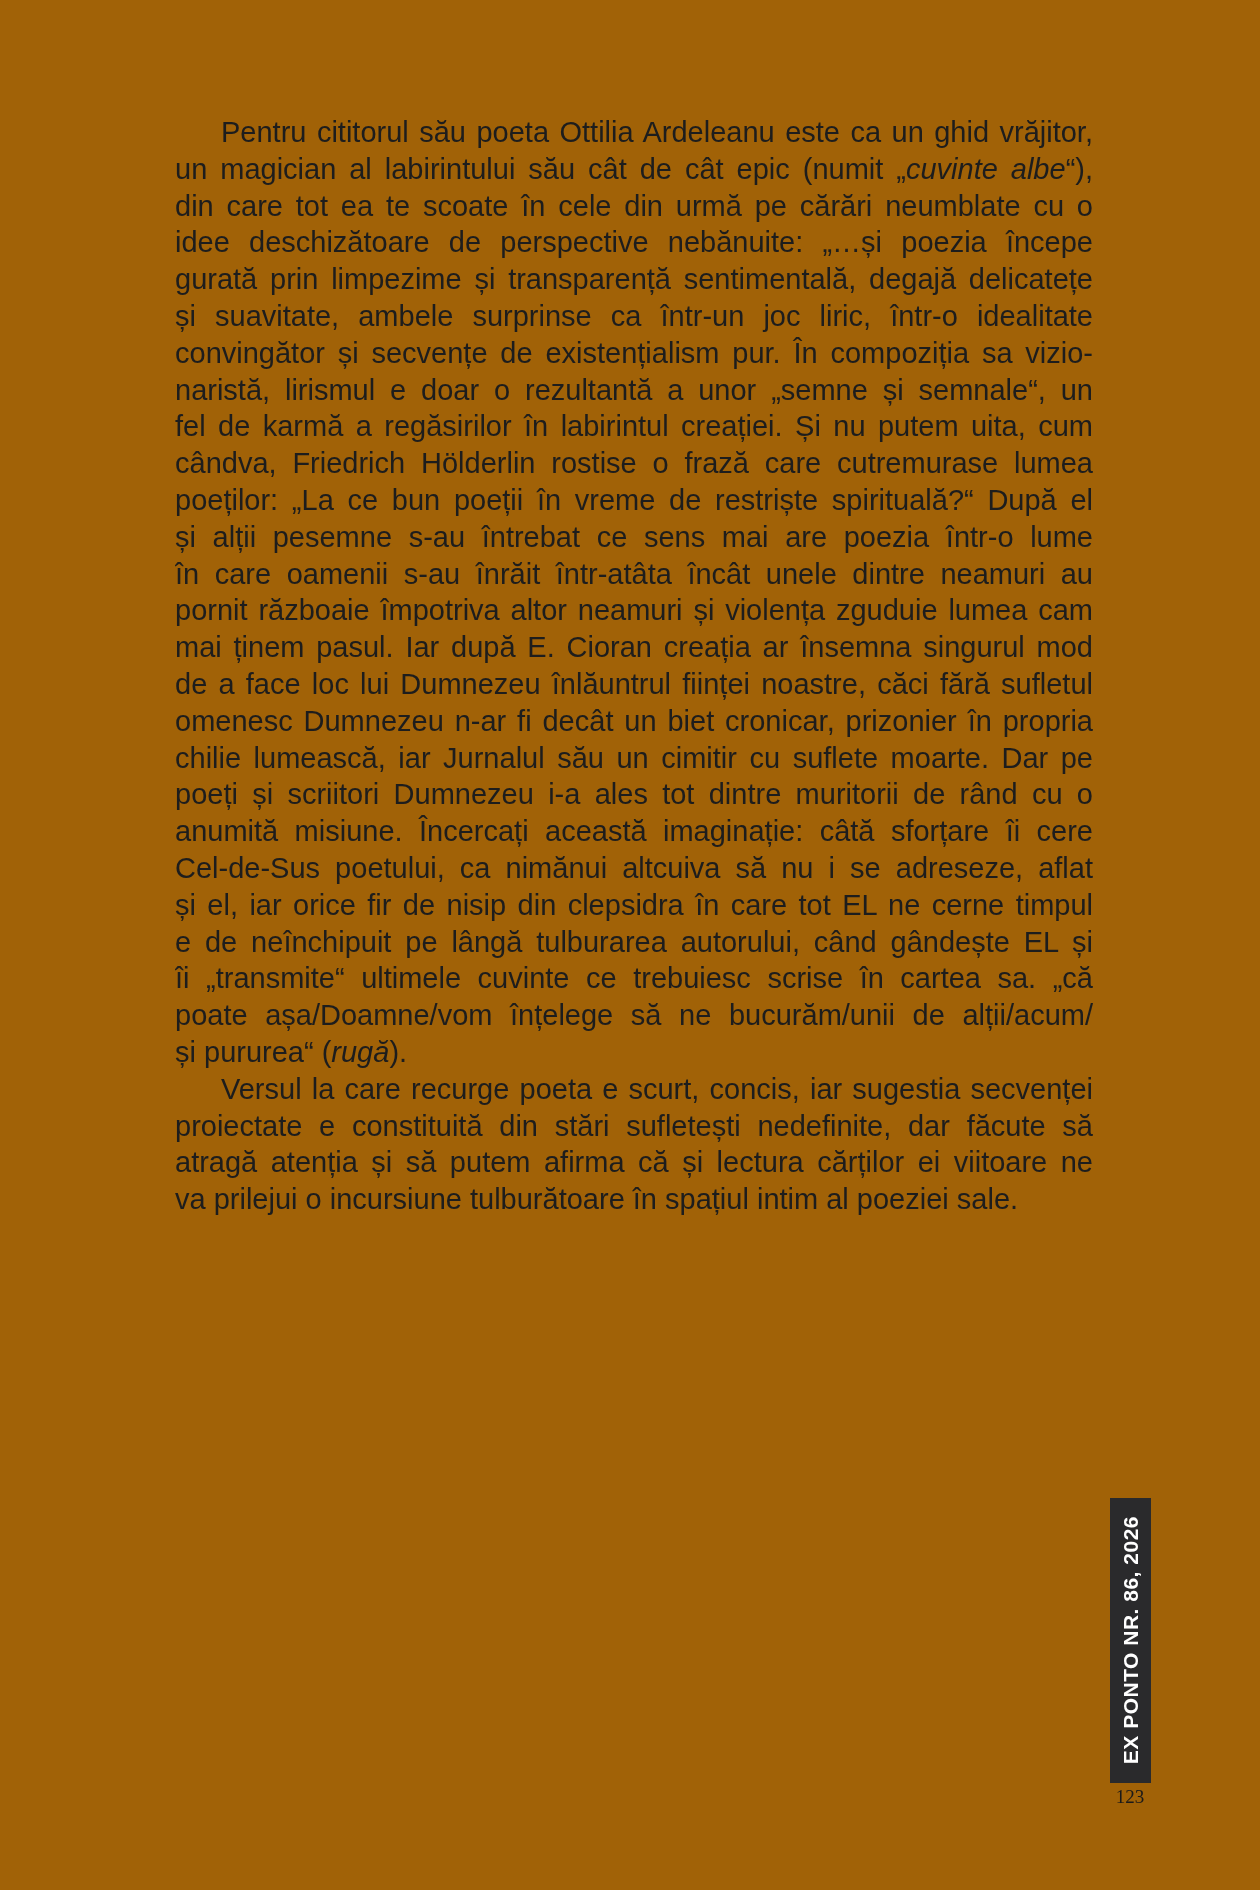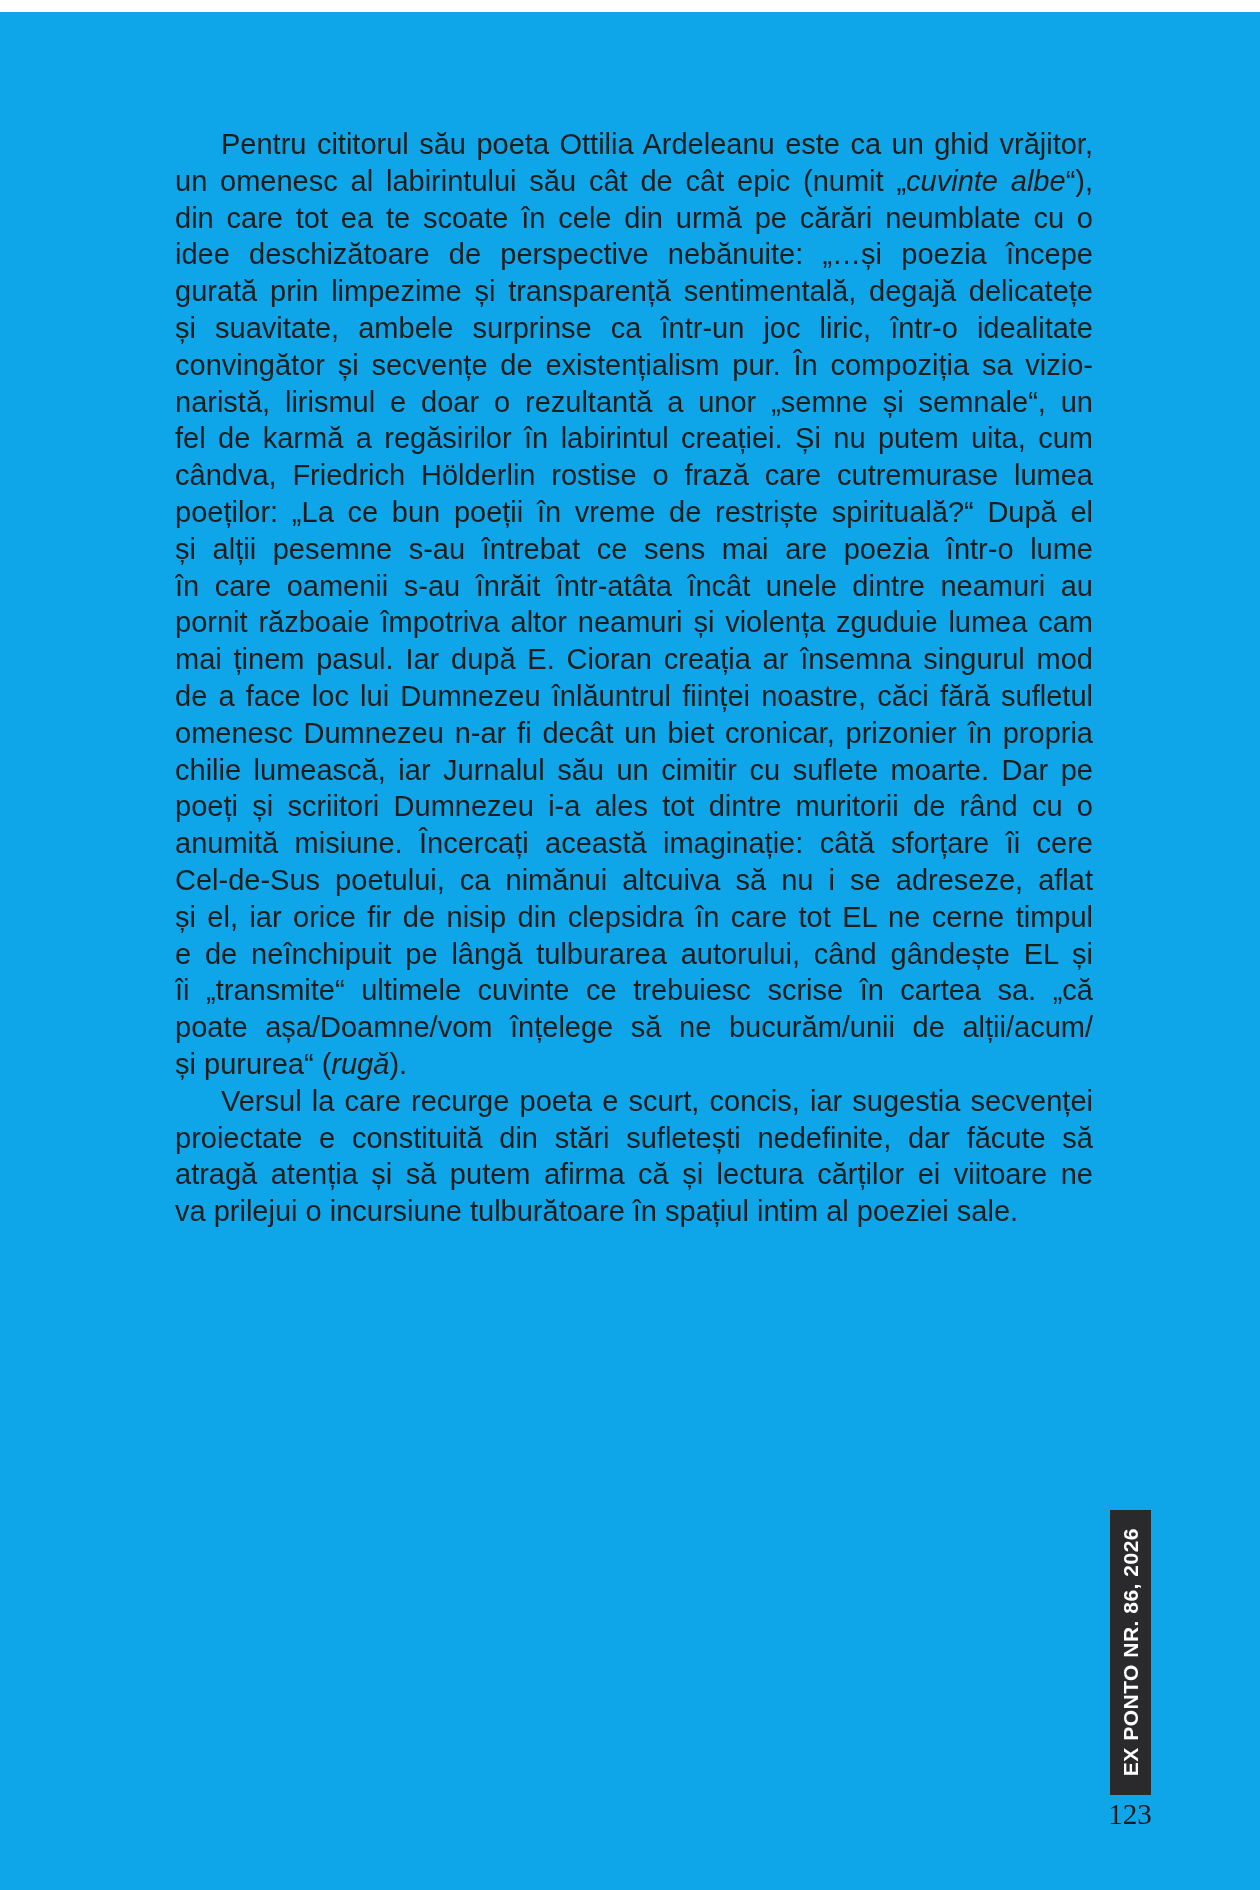--- a/index.html
+++ b/index.html
@@ -5,22 +5,21 @@
   html, body { margin: 0; padding: 0; }
   body {
     width: 1260px; height: 1890px;
     background: #ffffff;
     position: relative;
     overflow: hidden;
     font-family: "Liberation Sans", sans-serif;
   }
   .page {
     position: absolute; inset: 0;
-    background: #0ea5e9;
-    margin-top: 12px;
+    background: #a16207;
   }
   .text-block {
     position: absolute;
     left: 175px; top: 114px; width: 918px;
     color: #1d1d1d;
     font-size: 29px;
     line-height: 36.8px;
     font-family: "Liberation Sans", sans-serif;
   }
   .paragraph { margin: 0; padding: 0; }
@@ -47,33 +46,33 @@
     font-weight: bold;
     font-size: 21px;
     letter-spacing: 0.5px;
     white-space: nowrap;
   }
   .page-number {
     position: absolute;
     left: 1095px; top: 1786px; width: 70px;
     text-align: center;
     font-family: "Liberation Serif", serif;
-    font-size: 29px;
+    font-size: 19px;
     color: #1a1a1a;
   }
 </style>
 </head>
 <body>
 
 <div class="page">
 
   <main class="text-block">
       <div class="paragraph">
         <div class="line indent"><span>Pentru cititorul său poeta Ottilia Ardeleanu este ca un ghid vrăjitor,</span></div>
-        <div class="line"><span>un omenesc al labirintului său cât de cât epic (numit „</span><span class="it">cuvinte albe</span><span>“),</span></div>
+        <div class="line"><span>un magician al labirintului său cât de cât epic (numit „</span><span class="it">cuvinte albe</span><span>“),</span></div>
         <div class="line"><span>din care tot ea te scoate în cele din urmă pe cărări neumblate cu o</span></div>
         <div class="line"><span>idee deschizătoare de perspective nebănuite: „…și poezia începe</span></div>
         <div class="line"><span>gurată prin limpezime și transparență sentimentală, degajă delicatețe</span></div>
         <div class="line"><span>și suavitate, ambele surprinse ca într-un joc liric, într-o idealitate</span></div>
         <div class="line"><span>convingător și secvențe de existențialism pur. În compoziția sa vizio-</span></div>
         <div class="line"><span>naristă, lirismul e doar o rezultantă a unor „semne și semnale“, un</span></div>
         <div class="line"><span>fel de karmă a regăsirilor în labirintul creației. Și nu putem uita, cum</span></div>
         <div class="line"><span>cândva, Friedrich Hölderlin rostise o frază care cutremurase lumea</span></div>
         <div class="line"><span>poeților: „La ce bun poeții în vreme de restriște spirituală?“ După el</span></div>
         <div class="line"><span>și alții pesemne s-au întrebat ce sens mai are poezia într-o lume</span></div>

